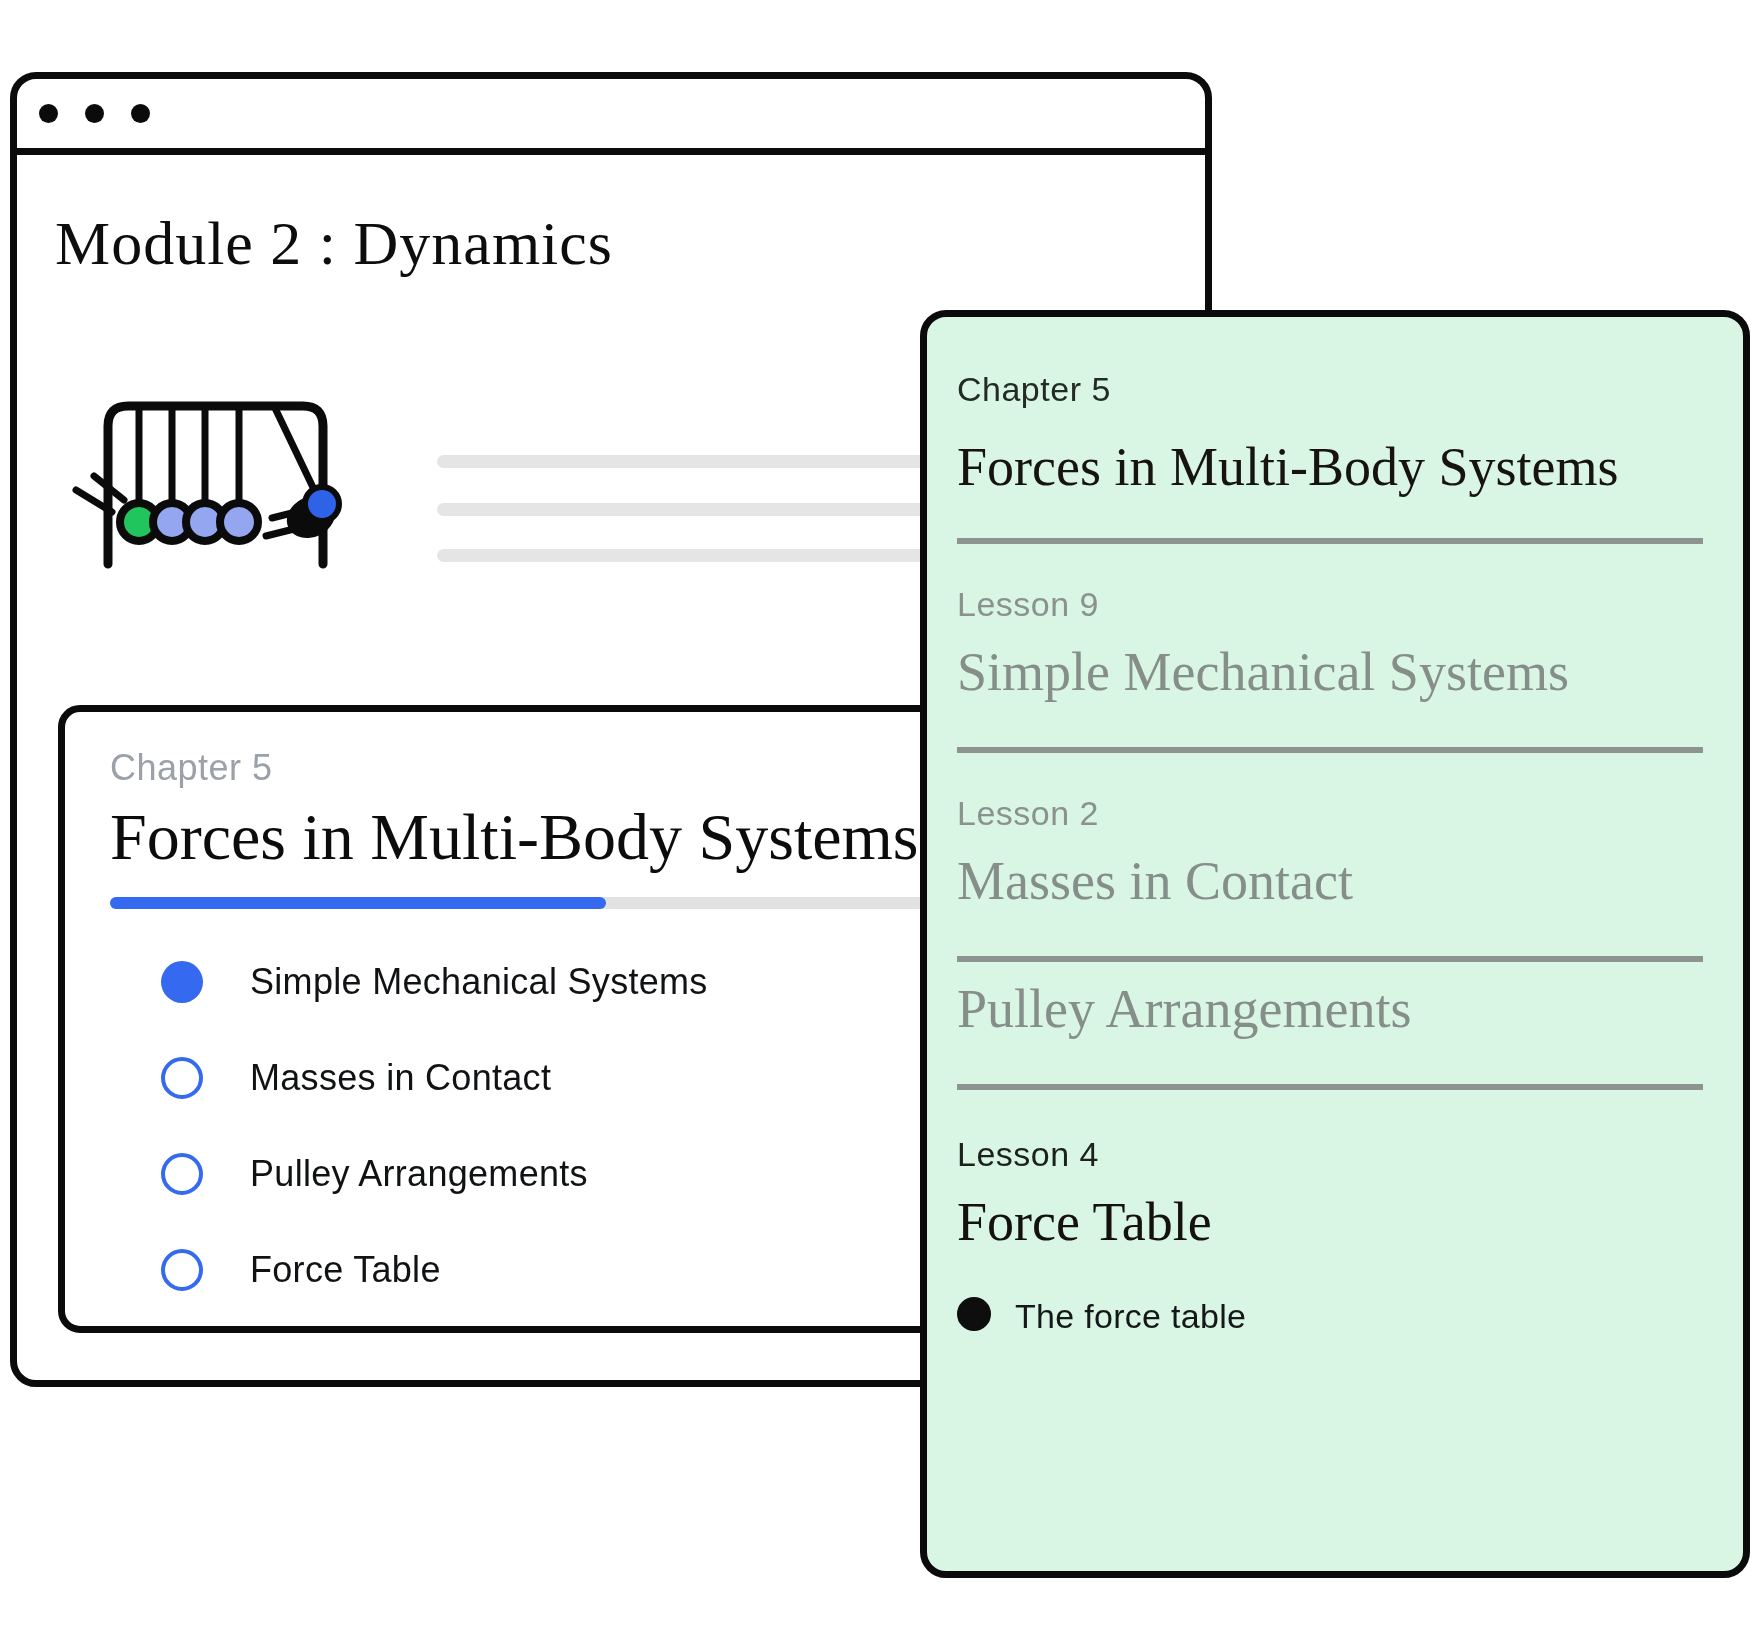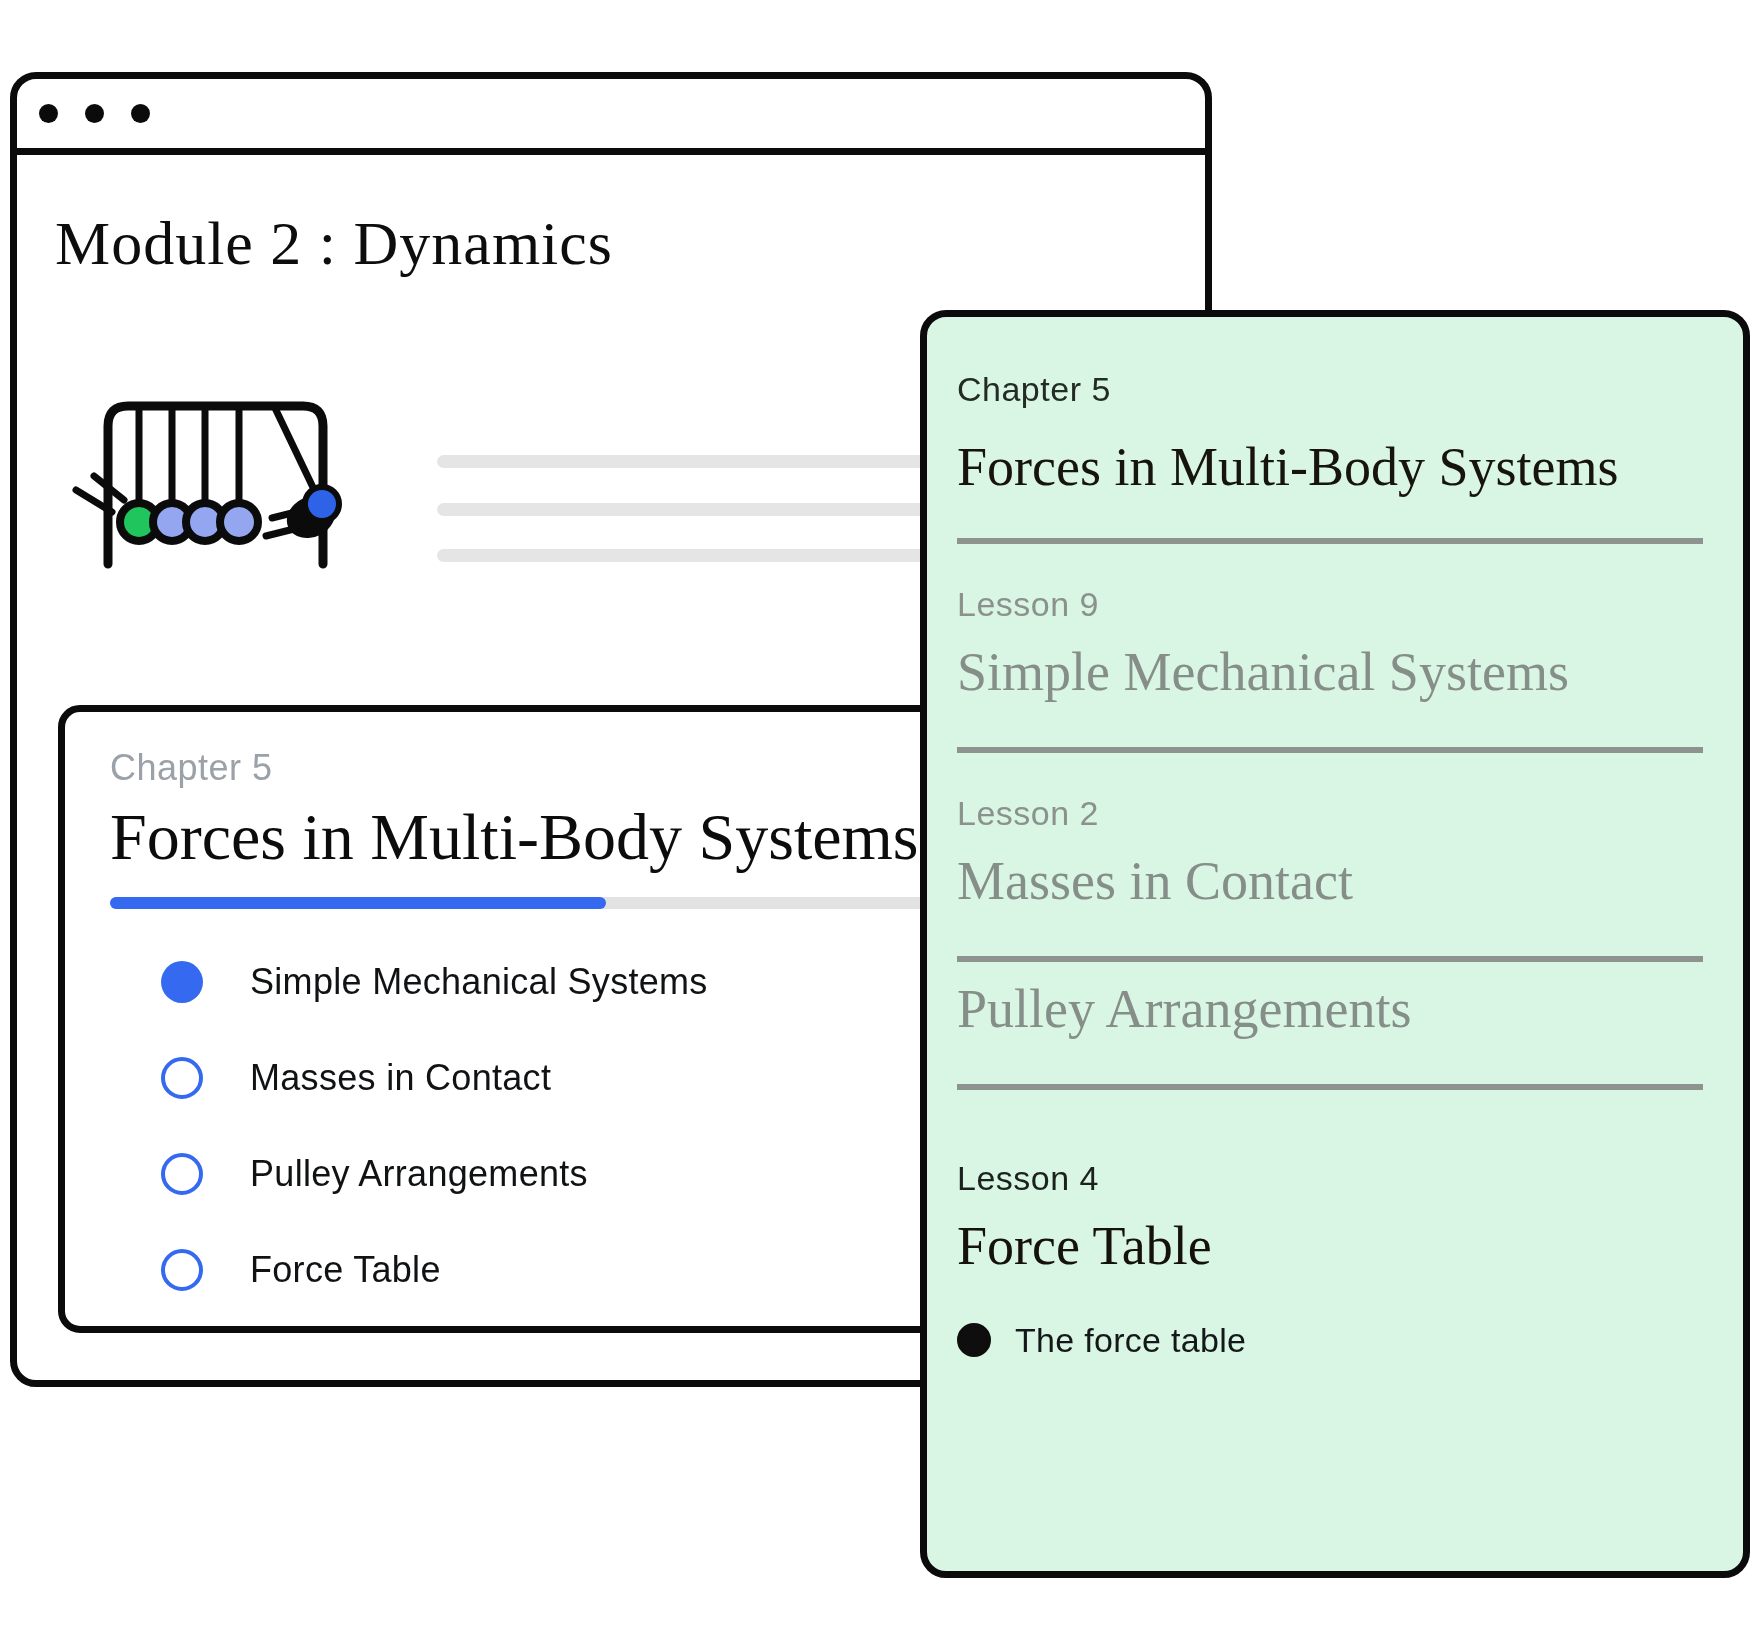--- a/index.html
+++ b/index.html
@@ -39,23 +39,23 @@
   
   .lesson-panel{position:absolute;left:920px;top:310px;width:830px;height:1268px;background:#d9f5e3;
                 border:7px solid #0b0b0b;border-radius:26px;box-sizing:border-box;
                 padding:52px 40px 40px 30px;z-index:10;}
   .panel-eyebrow{font-size:34px;line-height:1.2;color:#232b25;letter-spacing:.5px;}
   .panel-title{margin-top:26px;font-size:54px;line-height:1.15;color:#17130e;white-space:nowrap;}
   .panel-divider{margin-top:40px;height:6px;background:#8d938f;border:none;width:100%;}
   .lesson-item{cursor:pointer;}
   .li-label{margin-top:40px;font-size:34px;line-height:1.2;color:#8b928d;letter-spacing:.5px;}
   .li-title{margin-top:16px;font-size:54px;line-height:1.15;color:#868e89;margin-bottom:44px;white-space:nowrap;}
-  .lesson-item.current .li-label{color:#1c211d;margin-top:68px;}
+  .lesson-item.current .li-label{color:#1c211d;margin-top:44px;}
   .lesson-item.current .li-title{color:#15110d;margin-bottom:0;}
-  .topic-row{display:flex;align-items:center;gap:24px;margin-top:44px;cursor:pointer;}
+  .topic-row{display:flex;gap:24px;margin-top:44px;cursor:pointer;}
   .bullet{width:34px;height:34px;border-radius:50%;box-sizing:border-box;border:4px solid #0e0e0e;background:transparent;flex:0 0 auto;}
   .topic-row.selected .bullet{background:#0e0e0e;}
   .topic-row span{font-size:34px;color:#15181a;letter-spacing:.3px;}
 </style>
 </head>
 <body>
 
 <div class="browser">
   <div class="titlebar">
     <div class="dot"></div>

